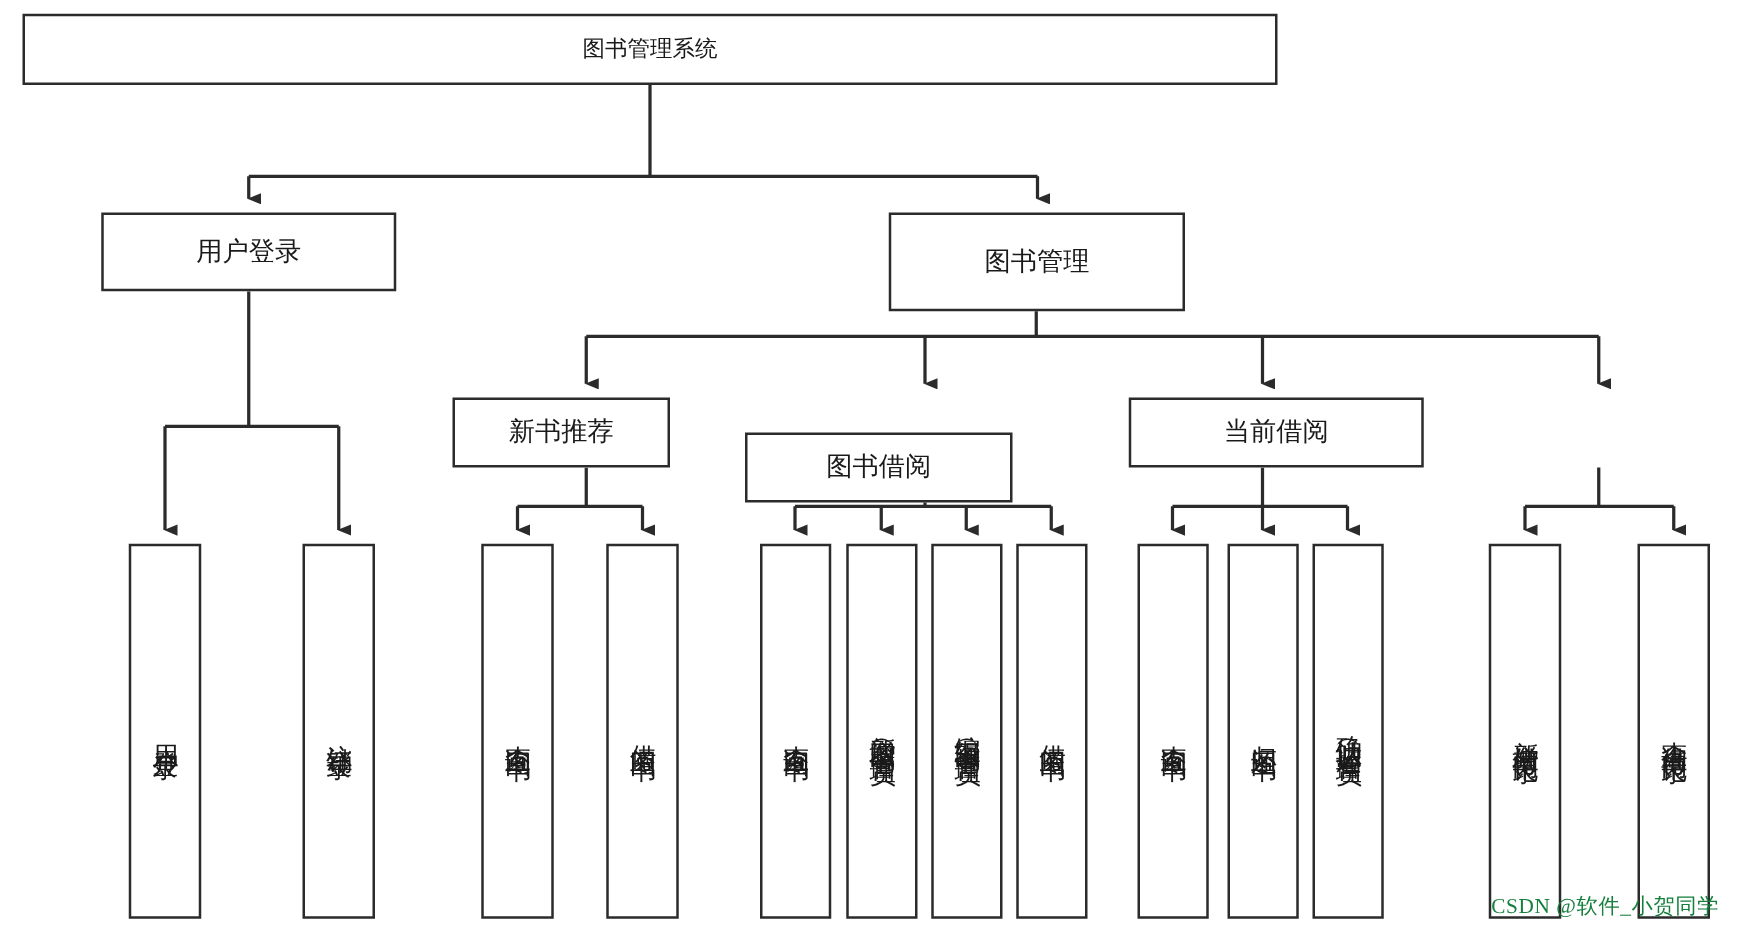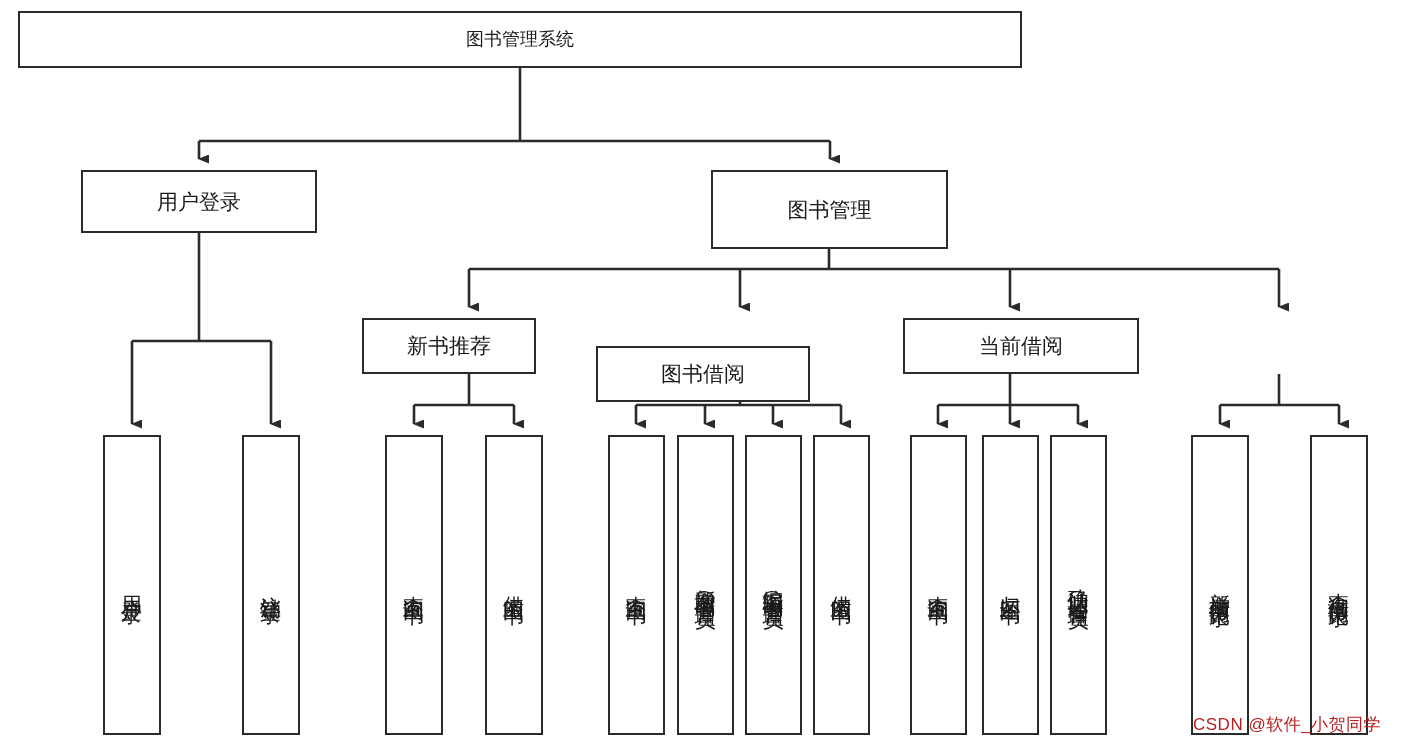--- a/index.html
+++ b/index.html
@@ -57,23 +57,23 @@
   .node-leaf .node-label {
     font-size: 21px;
     writing-mode: vertical-rl;
     text-orientation: upright;
     letter-spacing: 3px;
     white-space: nowrap;
     line-height: 1;
   }
   .watermark {
     position: absolute;
-    font-family: Liberation Sans, sans-serif;
+    font-family: Liberation Serif, serif;
     font-size: 17px;
-    color: #b91c1c;
+    color: #15803d;
     letter-spacing: 0.5px;
     white-space: nowrap;
     pointer-events: none;
   }
 </style>
 </head>
 <body>
 
 <div id="diagram-root">
 

